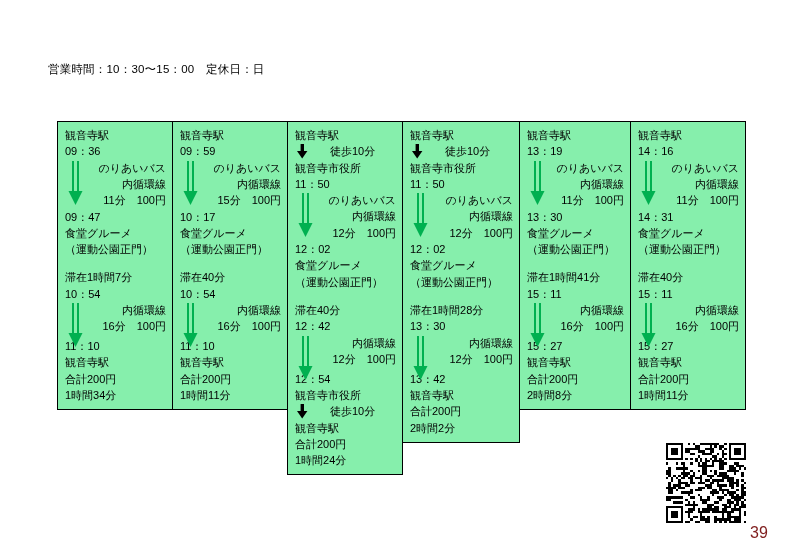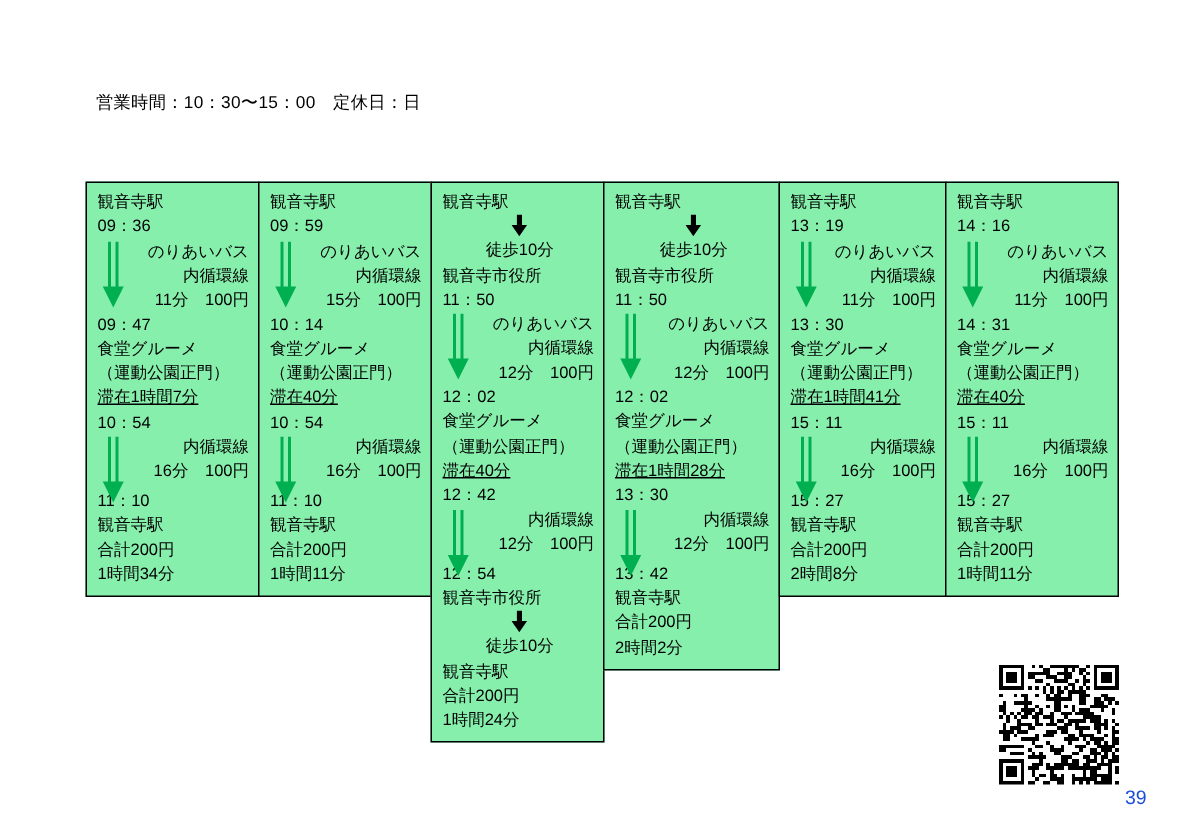--- a/index.html
+++ b/index.html
@@ -14,21 +14,21 @@
   .slide{position:absolute;left:0;top:0;width:794px;height:559px;}
 
   .title{
     position:absolute;left:64px;top:17px;
     font-size:30px;line-height:40px;
     font-weight:400;letter-spacing:.5px;
     white-space:nowrap;
   }
 
   .sub{
-    position:absolute;left:64px;
+    position:absolute;left:48px;
     font-size:11.5px;line-height:15px;
     letter-spacing:.2px;white-space:nowrap;
   }
   .sub1{top:62px;}
   .sub2{top:81px;}
   .sub3{top:100px;}
 
   .grid{
     position:absolute;left:57px;top:121px;
     display:flex;align-items:flex-start;
@@ -44,51 +44,51 @@
   }
   .card:first-child{margin-left:0;}
   .w1{width:116px;}
   .w2{width:116px;}
   .w3{width:116px;}
   .w4{width:118px;}
   .w5{width:112px;}
   .w6{width:116px;}
 
   .row{white-space:nowrap;}
-  .u{text-decoration:underline;}
+  .u{margin-top:12px;}
 
   
   .leg{position:relative;min-height:49px;}
   .leg .lines{padding-left:26px;}
   .leg .lines .row{line-height:16.3px;text-align:right;}
   .arrow{
     position:absolute;left:3px;top:1px;
     width:16px;height:46px;
   }
 
-  .walk{white-space:nowrap;display:flex;align-items:center;gap:1px;padding-left:2px;flex-direction:column;}
+  .walk{white-space:nowrap;display:flex;align-items:center;gap:22px;padding-left:2px;}
   .walk svg{display:block;}
 
   .link{
     position:absolute;left:661px;top:396px;
     width:92px;
     font-size:11px;line-height:17px;
     color:#1a56c4;
     text-decoration:underline;
     letter-spacing:.2px;
   }
 
   .qr{
     position:absolute;left:666px;top:443px;
     width:80px;height:71px;
   }
 
   .pageno{
     position:absolute;left:750px;top:524px;
-    font-size:13px;color:#1d4ed8;
+    font-size:16px;color:#7f1d1d;
   }
 </style>
 </head>
 <body>
 
 <div class="slide">
 
 
   <div class="sub sub1">営業時間：10：30〜15：00　定休日：日</div>
 
@@ -138,21 +138,21 @@
               <rect x="4" y="0" width="2" height="31" fill="#00b050"></rect>
               <rect x="9" y="0" width="2" height="31" fill="#00b050"></rect>
               <polygon points="0.5,30 14.5,30 7.5,44" fill="#00b050"></polygon>
             </svg></span>
           <div class="lines">
             <div class="row">のりあいバス</div>
             <div class="row">内循環線</div>
             <div class="row">15分　100円</div>
           </div>
         </div>
-        <div class="row">10：14</div>
+        <div class="row">10：17</div>
         <div class="row">食堂グルーメ</div>
         <div class="row">（運動公園正門）</div>
         <div class="row u">滞在40分</div>
         <div class="row">10：54</div>
         <div class="leg" style="min-height: 36px;">
           <span class="arrow"><svg width="16" height="46" viewBox="0 0 16 46">
               <rect x="4" y="0" width="2" height="31" fill="#00b050"></rect>
               <rect x="9" y="0" width="2" height="31" fill="#00b050"></rect>
               <polygon points="0.5,30 14.5,30 7.5,44" fill="#00b050"></polygon>
             </svg></span>

